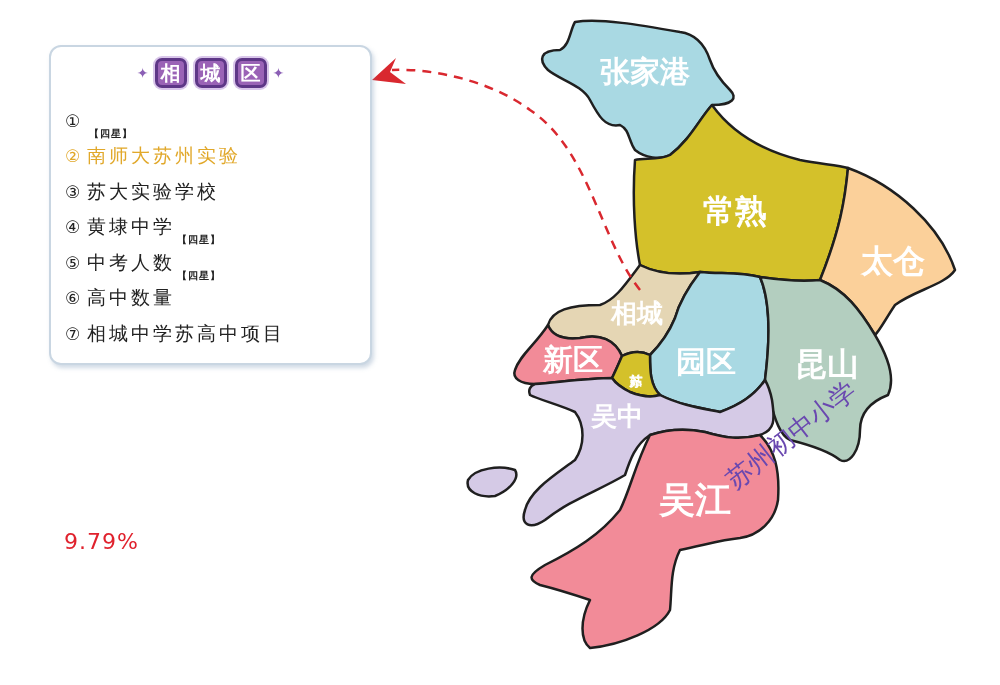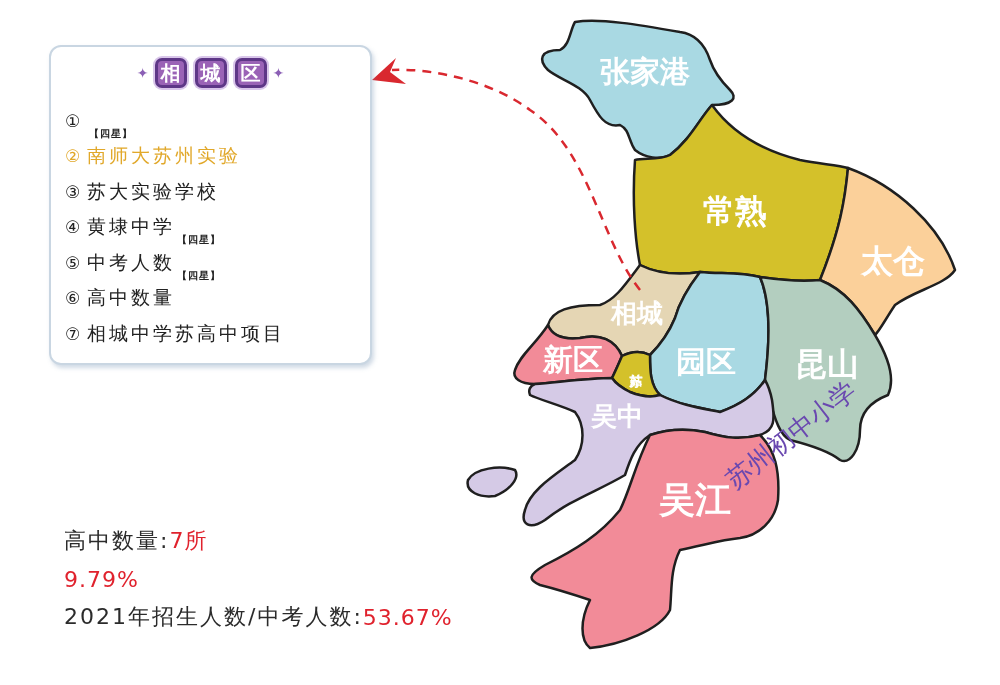--- a/index.html
+++ b/index.html
@@ -128,23 +128,15 @@
     </li>
     <li class="school">
       <span class="num">⑦</span>
       <span>相城中学苏高中项目</span>
     </li>
   </ul>
 </div>
 
 <div class="stats">
   <div class="stat">
-    <span>高中数量:</span>
-      <span class="val">7所</span>
-  </div>
-  <div class="stat">
       <span class="val">9.79%</span>
-  </div>
-  <div class="stat">
-    <span>2021年招生人数/中考人数:</span>
-      <span class="val">53.67%</span>
   </div>
 </div>
 
 </body></html>

